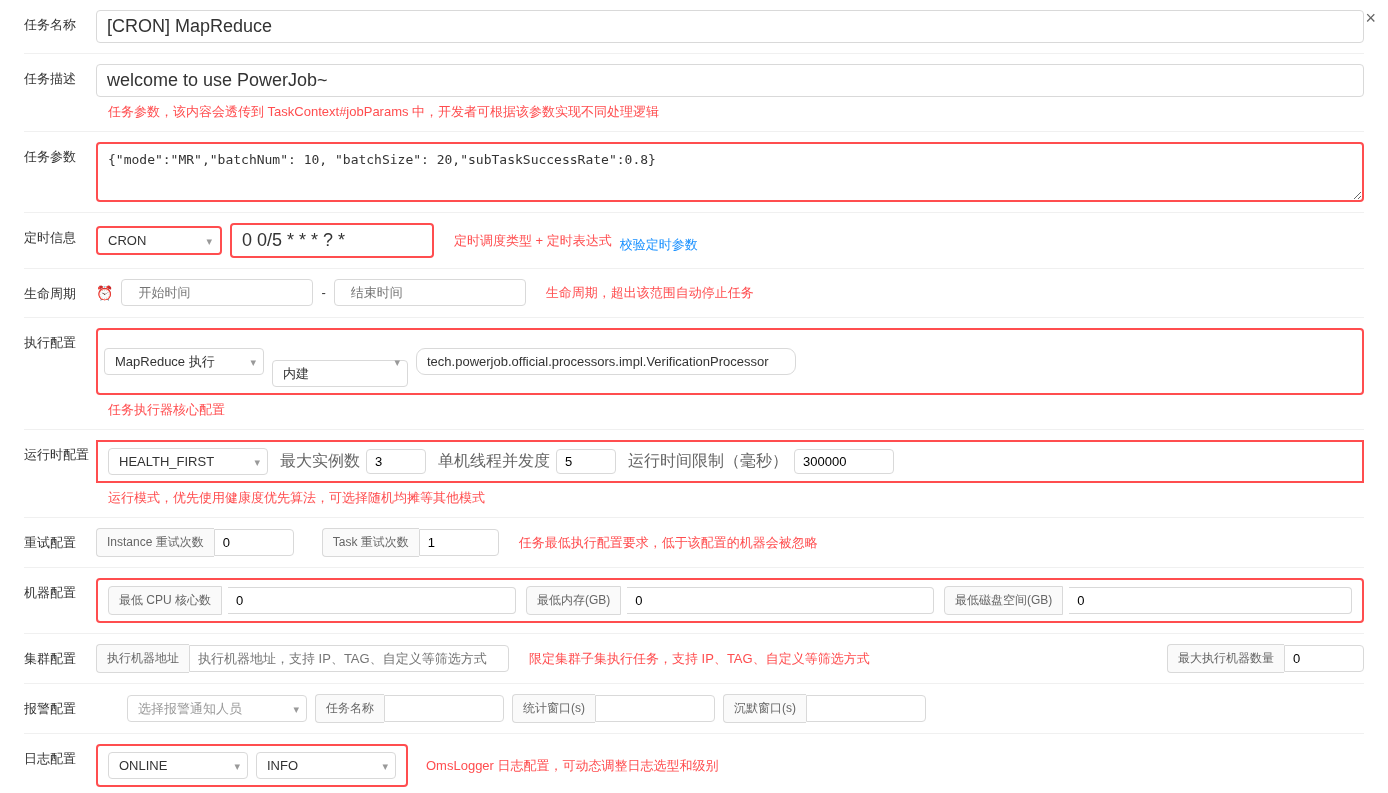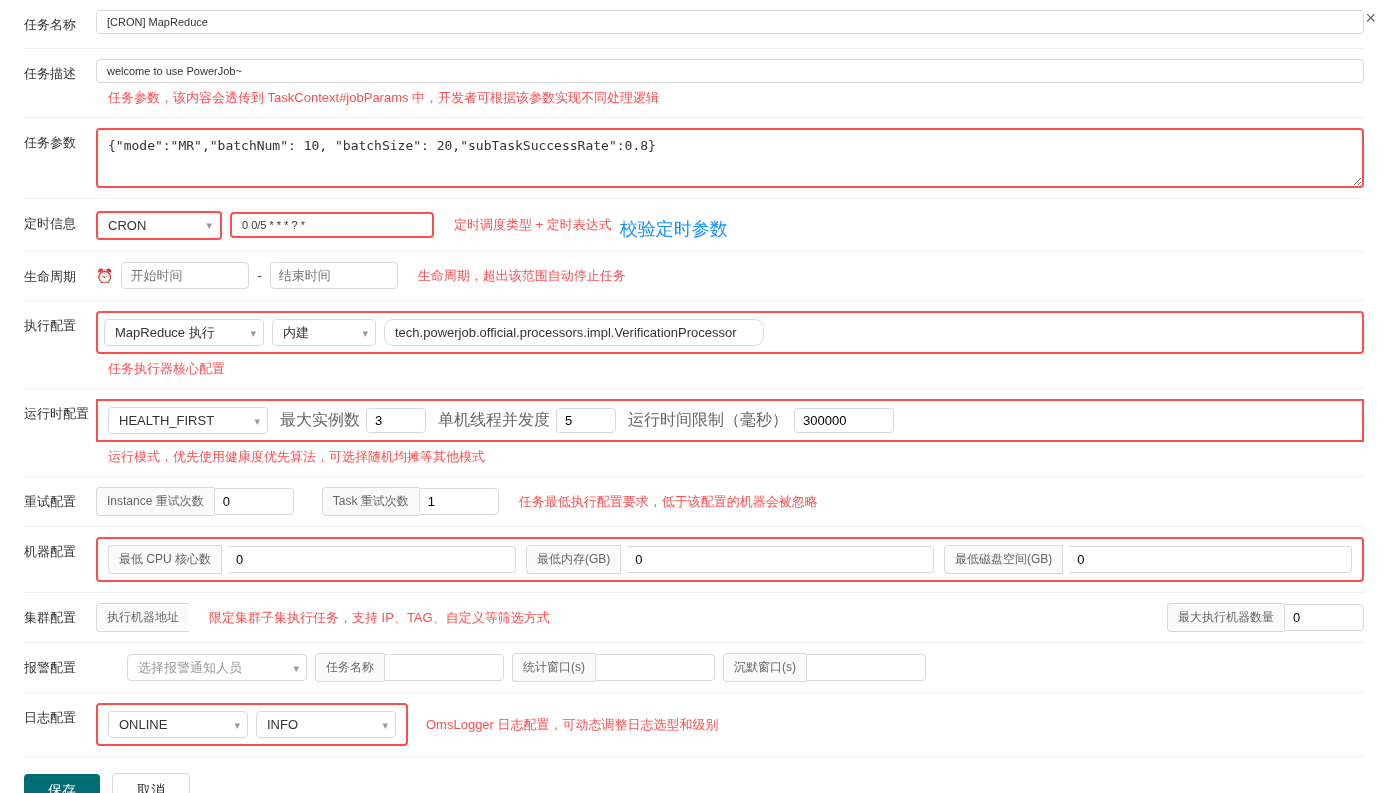--- a/index.html
+++ b/index.html
@@ -45,21 +45,21 @@
       flex: 1;
       display: flex;
       align-items: center;
       flex-wrap: wrap;
       gap: 6px;
     }
     .input-text {
       border: 1px solid #d9d9d9;
       border-radius: 4px;
       padding: 5px 10px;
-      font-size: 11px;
+      font-size: 18px;
       color: #333;
       outline: none;
       background: #fff;
     }
     .input-full {
       width: 100%;
     }
     .textarea-params {
       width: 100%;
       border: 2px solid #ff4d4f;
@@ -121,36 +121,36 @@
     .cron-input-wrap {
       border: 2px solid #ff4d4f;
       border-radius: 4px;
     }
     .cron-input-wrap input {
       border: none;
     }
     .verify-btn {
       color: #1890ff;
       cursor: pointer;
-      font-size: 18px;
+      font-size: 13px;
       white-space: nowrap;
       background: none;
       border: none;
       margin-top: 8px;
     }
     .lifecycle-row {
       display: flex;
       align-items: center;
       gap: 8px;
     }
     .lifecycle-input {
       border: 1px solid #d9d9d9;
       border-radius: 4px;
-      padding: 5px 8px;
-      width: 128px;
+      padding: 5px 16px;
+      width: 192px;
       font-size: 13px;
       color: #999;
       background: #fff;
     }
     .exec-config-row {
       border: 2px solid #ff4d4f;
       border-radius: 4px;
       display: flex;
       align-items: center;
       gap: 0;
@@ -391,21 +391,21 @@
       <div class="exec-config-row">
         <div class="select-wrapper">
           <select class="select-box" style="width:160px;">
             <option>MapReduce 执行</option>
             <option>单机执行</option>
             <option>广播执行</option>
             <option>Map 执行</option>
           </select>
         </div>
         <div class="select-wrapper">
-          <select class="select-box" style="width:104px;">
+          <select class="select-box" style="width:136px;margin-top:24px;">
             <option>内建</option>
             <option>脚本</option>
             <option>HTTP</option>
           </select>
         </div>
         <input type="text" class="exec-input-field" value="tech.powerjob.official.processors.impl.VerificationProcessor" style="">
       </div>
       <span class="annotation-text">任务执行器核心配置</span>
     </div>
   </div>
@@ -478,20 +478,21 @@
     </div>
   </div>
   <hr class="divider">
 
   <div class="form-row">
     <div class="form-label">集群配置</div>
     <div class="form-content">
       <div class="cluster-row">
         <div class="grouped-input">
           <span class="grouped-input-label">执行机器地址</span>
+          <input type="text" class="grouped-input-field" style="width: 320px; color: rgb(153, 153, 153);" placeholder="执行机器地址，支持 IP、TAG、自定义等筛选方式">
         </div>
         <span class="annotation-text">限定集群子集执行任务，支持 IP、TAG、自定义等筛选方式</span>
         <div class="grouped-input" style="margin-left:auto;">
           <span class="grouped-input-label">最大执行机器数量</span>
           <input type="text" class="grouped-input-field" style="width: 80px;" value="0">
         </div>
       </div>
     </div>
   </div>
   <hr class="divider">

